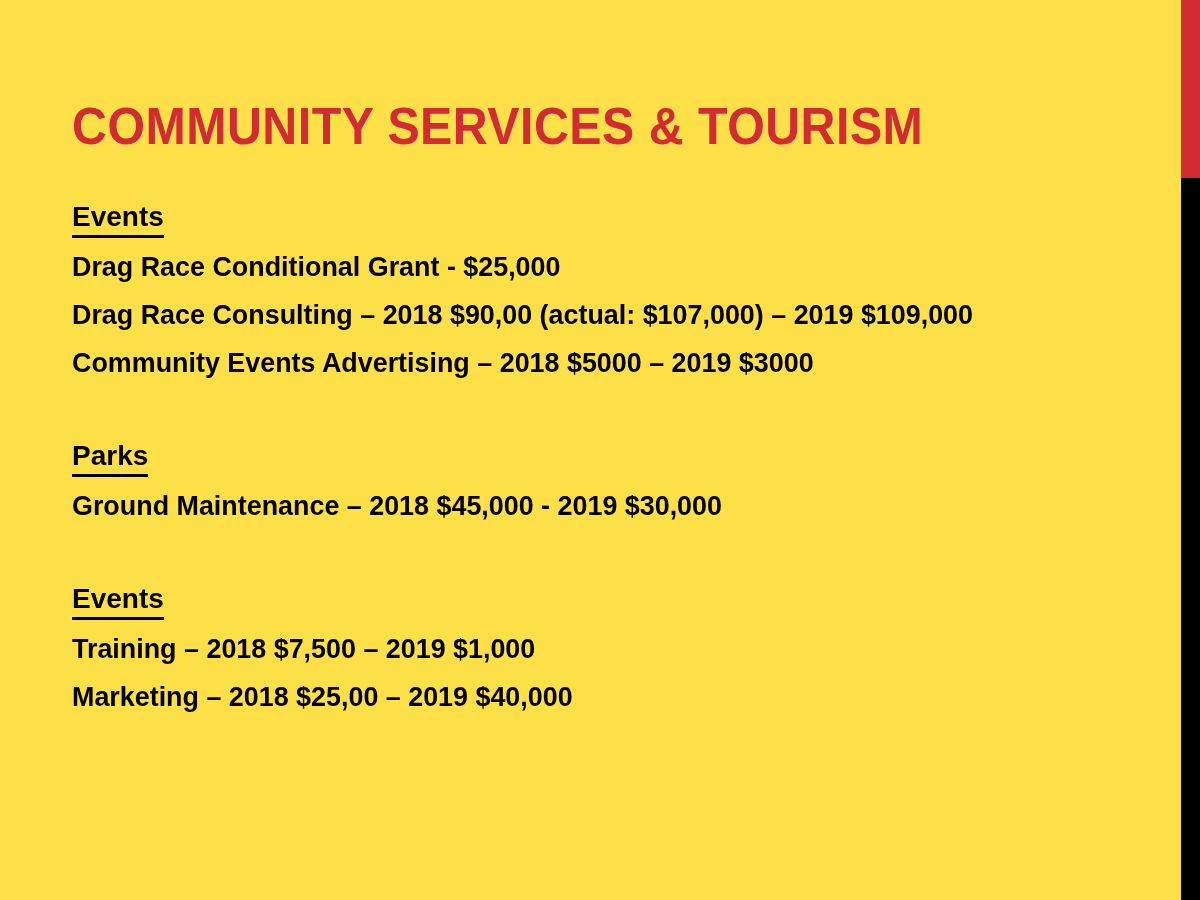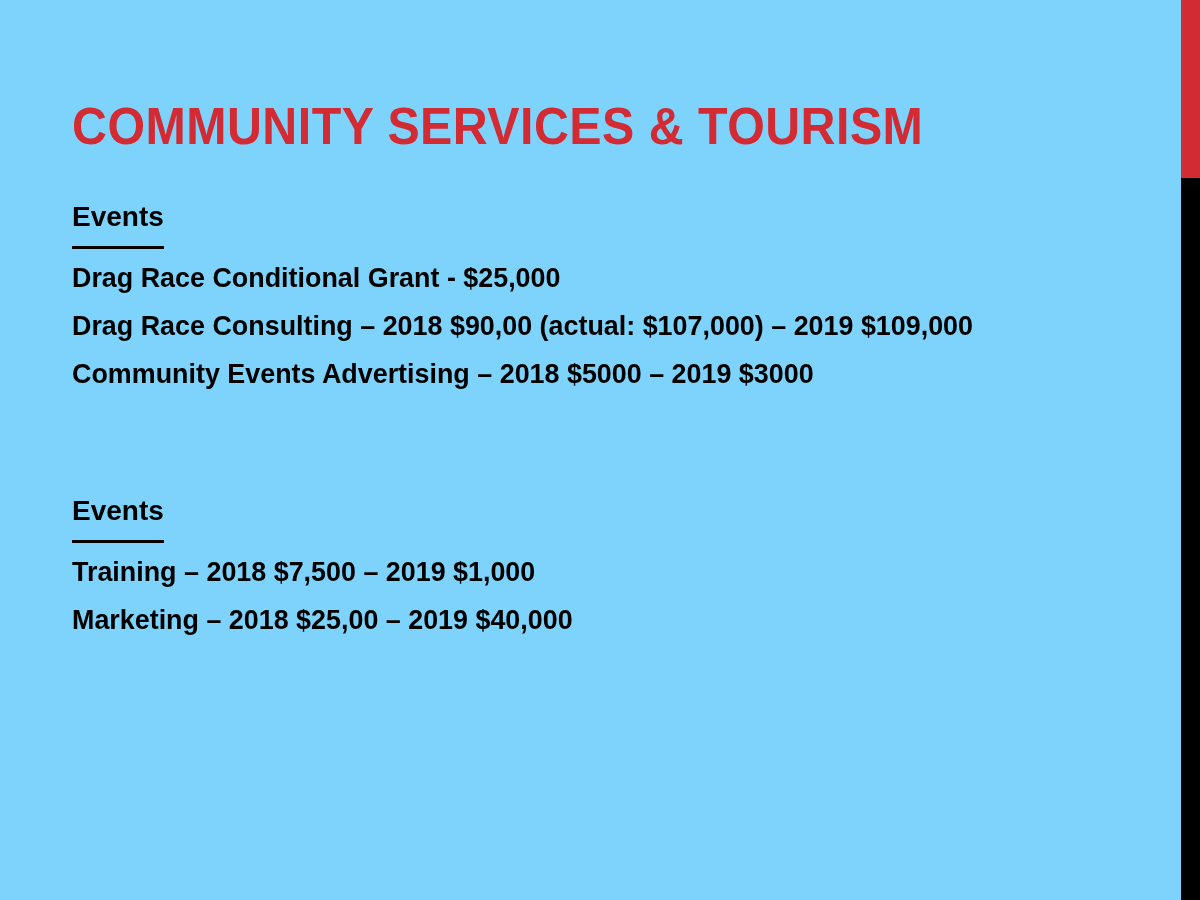--- a/index.html
+++ b/index.html
@@ -7,21 +7,21 @@
     padding: 0;
     background: #ffffff;
   }
   body {
     font-family: "Liberation Sans", sans-serif;
   }
   .slide {
     position: relative;
     width: 1200px;
     height: 900px;
-    background: #7dd3fc;
+    background: #fde047;
     overflow: hidden;
   }
 
   
   .edge-bar {
     position: absolute;
     right: 0;
     width: 19px;
   }
   .edge-bar-red {
@@ -66,21 +66,21 @@
   }
 
   .group-heading {
     font-family: "Liberation Sans", sans-serif;
     font-weight: bold;
     font-size: 28px;
     line-height: 34px;
     color: #000000;
     display: inline-block;
     border-bottom: 3px solid #000000;
-    padding-bottom: 12px;
+    padding-bottom: 1px;
     margin-bottom: 13px;
   }
 
   .group-line {
     font-family: "Liberation Sans Narrow", "Liberation Sans", sans-serif;
     font-weight: bold;
     font-size: 28px;
     line-height: 32px;
     color: #000000;
     margin-bottom: 16px;
@@ -106,20 +106,24 @@
 
     <div class="group">
       <div class="group-heading">Events</div>
       <div class="group-line">Drag Race Conditional Grant - $25,000</div>
       <div class="group-line">Drag Race Consulting – 2018 $90,00 (actual: $107,000) – 2019 $109,000</div>
       <div class="group-line">Community Events Advertising – 2018 $5000 – 2019 $3000</div>
     </div>
 
     <div class="group-spacer"></div>
 
+    <div class="group">
+      <div class="group-heading">Parks</div>
+      <div class="group-line">Ground Maintenance – 2018 $45,000 - 2019 $30,000</div>
+    </div>
 
     <div class="group-spacer"></div>
 
     <div class="group">
       <div class="group-heading">Events</div>
       <div class="group-line">Training – 2018 $7,500 – 2019 $1,000</div>
       <div class="group-line">Marketing – 2018 $25,00 – 2019 $40,000</div>
     </div>
 
   </div>

